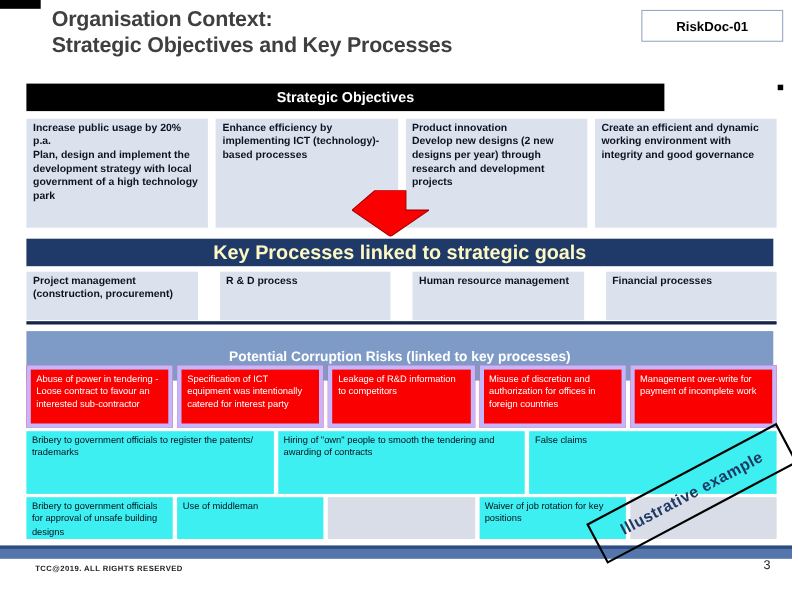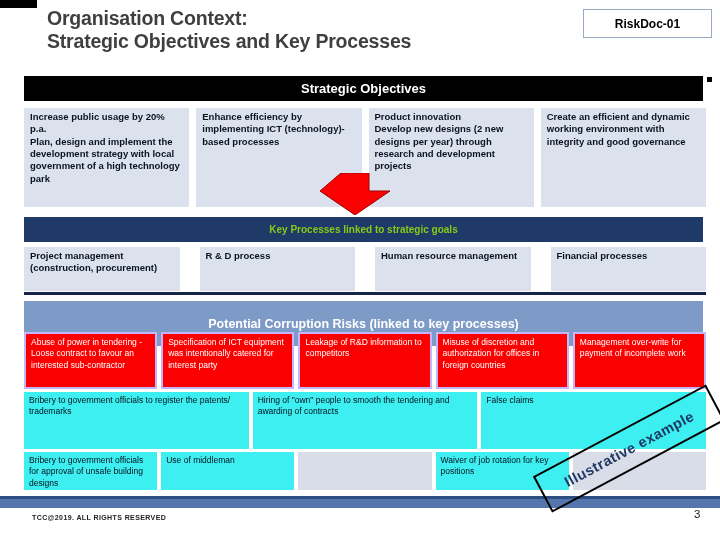--- a/index.html
+++ b/index.html
@@ -8,46 +8,46 @@
 
   .topleft-strip{position:absolute;left:0;top:0;width:37px;height:8px;background:#000;}
 
   .title{position:absolute;left:47px;top:7px;width:540px;
          font-size:19.5px;font-weight:bold;color:#3f3f3f;line-height:1.18;letter-spacing:-0.2px;}
 
   .doc-badge{position:absolute;left:583px;top:9px;width:127px;height:27px;
              border:1px solid #9aa9c2;background:#fff;display:flex;align-items:center;justify-content:center;
              font-size:12px;font-weight:600;color:#000;}
 
-  .so-header{position:absolute;left:24px;top:76px;width:679px;height:25px;background:#000;
+  .so-header{position:absolute;left:24px;top:76px;width:580px;height:25px;background:#000;
              color:#fff;font-size:13px;font-weight:bold;display:flex;align-items:center;justify-content:center;}
   .so-dot{position:absolute;left:707px;top:77px;width:5px;height:5px;background:#000;}
 
   .so-row{position:absolute;left:24px;top:108px;width:682px;height:99px;display:flex;gap:7px;}
   .card{background:#dbe2ee;flex:1;padding:3px 6px;box-sizing:border-box;
         font-size:9.5px;font-weight:bold;line-height:1.3;text-align:left;color:#0c1220;
         white-space:pre-line;}
 
   .down-arrow{position:absolute;left:320px;top:173px;width:70px;height:42px;z-index:3;}
 
   .kp-header{position:absolute;left:24px;top:217px;width:679px;height:25px;background:#1f3a68;
-             color:#84cc16;font-size:10px;font-weight:bold;display:flex;align-items:center;justify-content:center;}
+             color:#fef9c3;font-size:18px;font-weight:bold;display:flex;align-items:center;justify-content:center;}
   .kp-row{position:absolute;left:24px;top:247px;width:682px;height:44px;display:flex;gap:20px;}
   .kp-underline{position:absolute;left:24px;top:292px;width:682px;height:3px;background:#14244a;}
 
   .risk-header{position:absolute;left:24px;top:301px;width:679px;height:45px;background:#7e9bc7;
                color:#fff;font-size:12.5px;font-weight:bold;display:flex;align-items:center;justify-content:center;}
 
   .risk-grid{position:absolute;left:24px;top:332px;width:682px;}
   .risk-row{display:flex;gap:4px;margin-bottom:3px;}
   .risk-row.r1 .rcell{height:57px;}
   .risk-row.r2 .rcell{height:57px;}
   .risk-row.r3 .rcell{height:38px;}
   .rcell{flex:1;box-sizing:border-box;padding:3px 5px;font-size:8.5px;line-height:1.35;text-align:left;}
-  .rcell.red{background:#fb0000;border:2px solid #c4b5fd;color:#fff;}
+  .rcell.red{background:#fb0000;border:4px solid #c4b5fd;color:#fff;}
   .rcell.cyan{background:#3deff0;color:#05111d;}
   .rcell.empty{background:#d9dde7;}
 
   .bottom-bar{position:absolute;left:0;top:496px;width:720px;height:12px;background:#5575ad;border-top:3px solid #2e4d80;box-sizing:border-box;}
 
   .footer-copy{position:absolute;left:32px;top:514px;font-size:7px;font-weight:bold;letter-spacing:0.4px;color:#222;}
   .page-num{position:absolute;left:694px;top:508px;font-size:11.5px;color:#222;}
 
   .watermark{position:absolute;left:531px;top:428px;width:192px;height:37px;
              border:2px solid #000;transform:rotate(-28deg);z-index:5;

